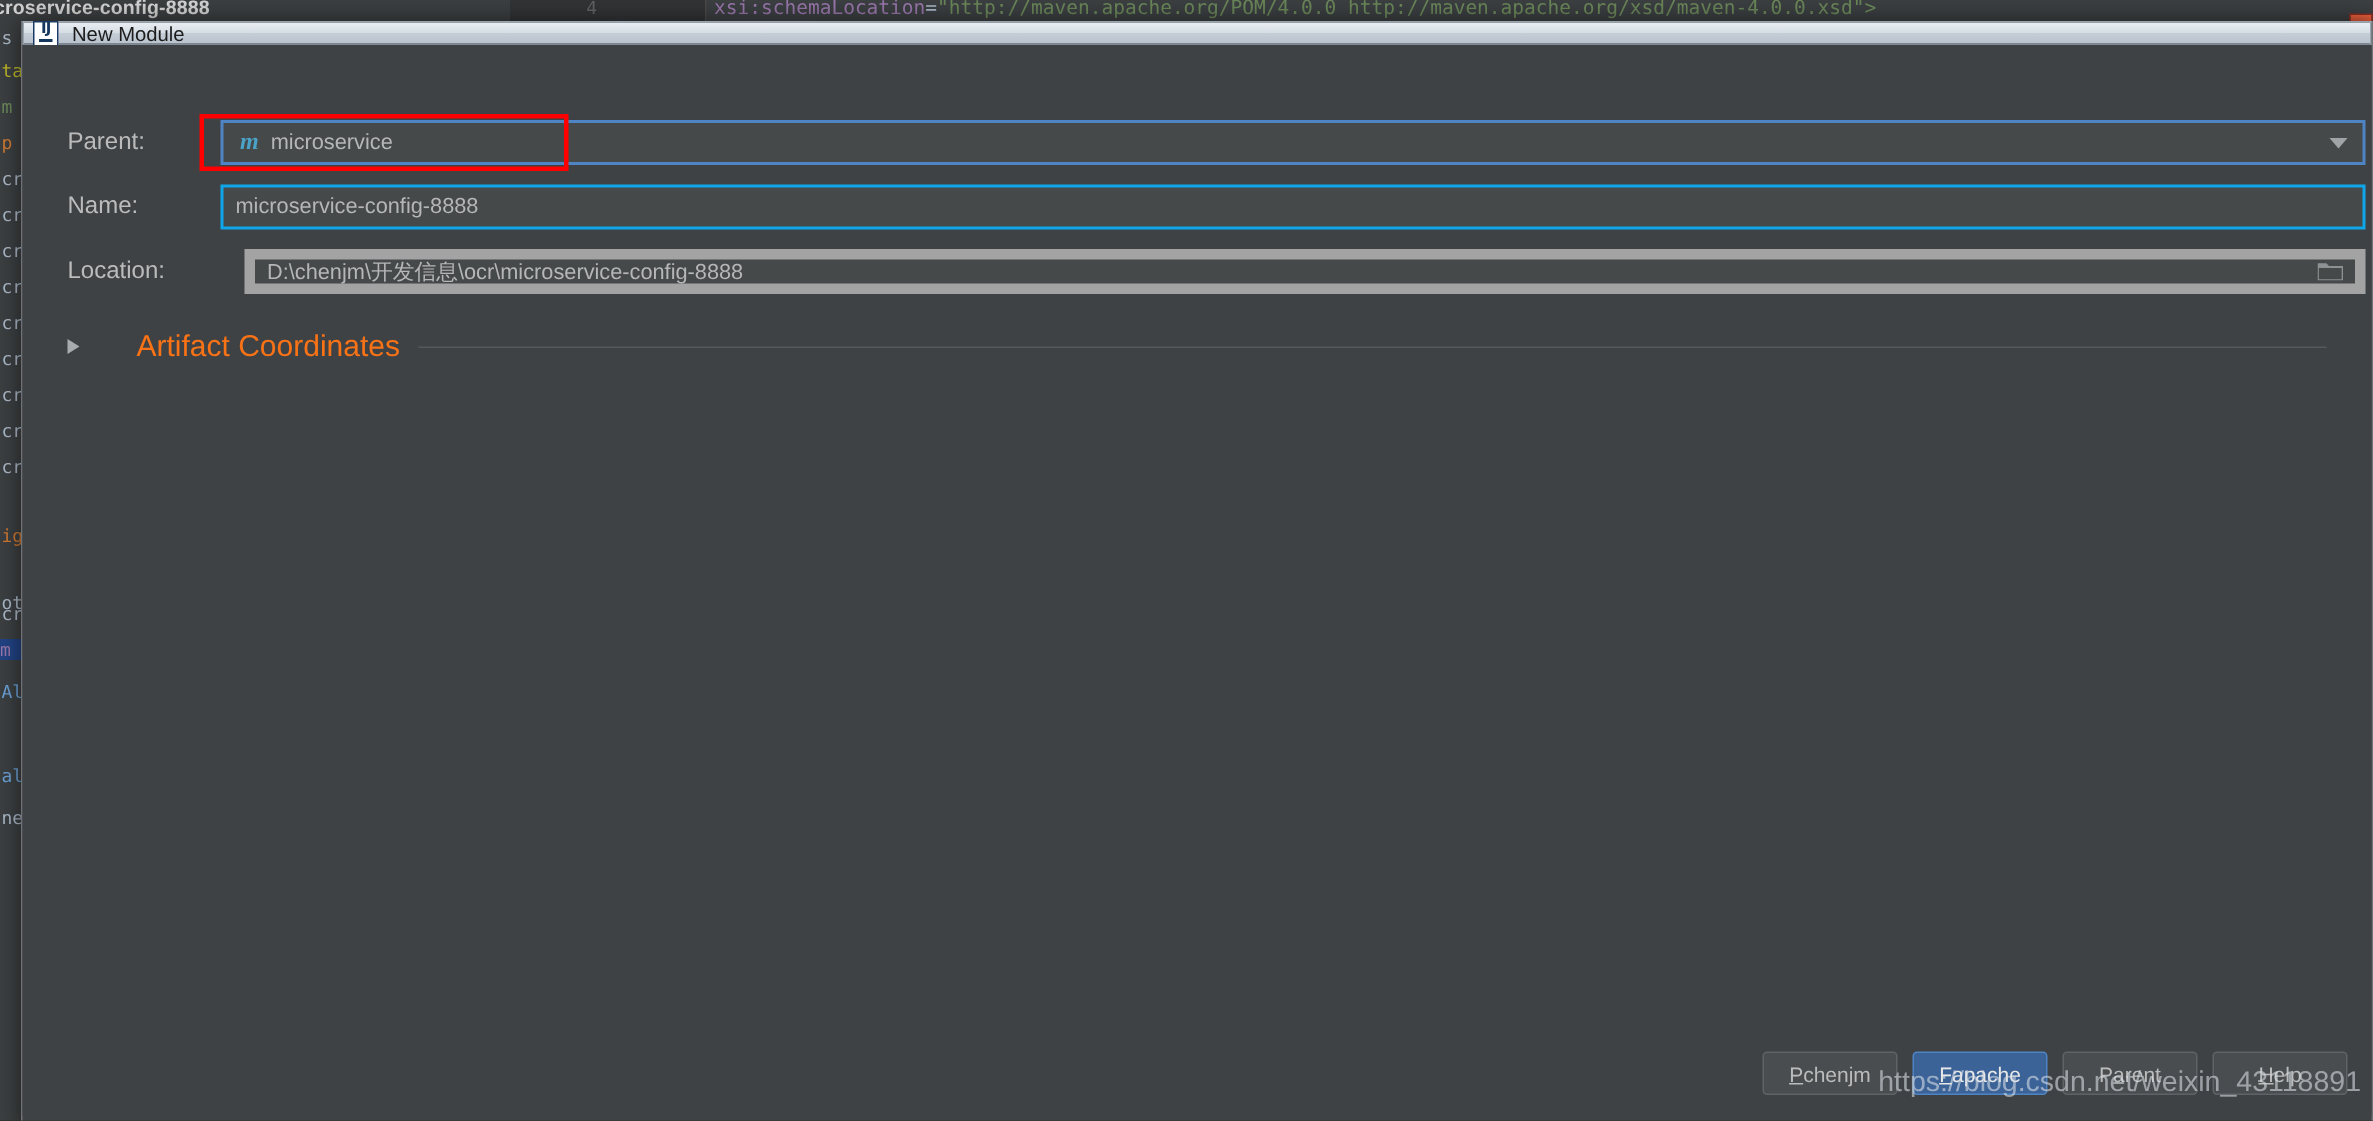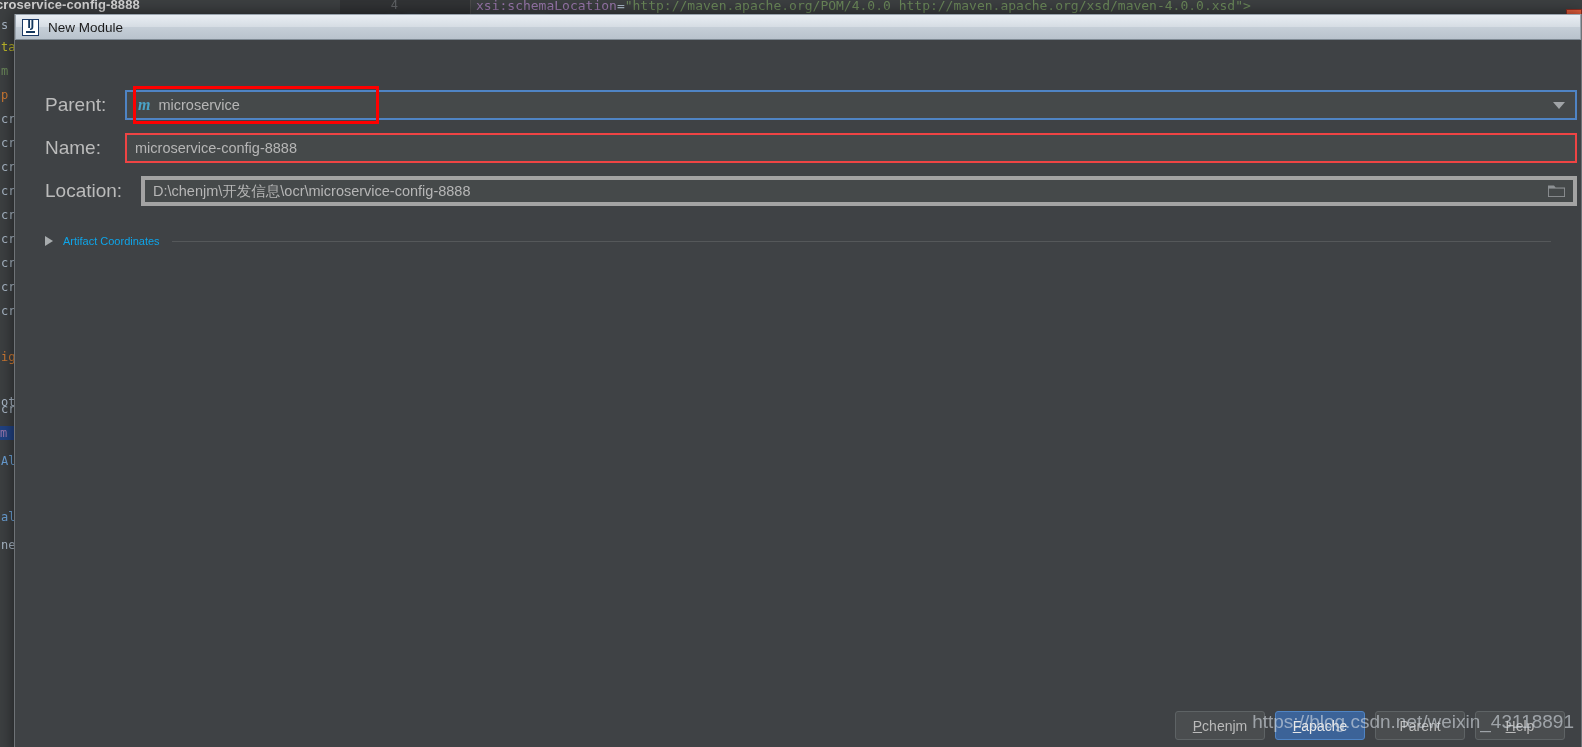--- a/index.html
+++ b/index.html
@@ -101,21 +101,21 @@
     width: 1568px;
     height: 740px;
     background: #3f4245;
     border: 1px solid #6e7276;
     border-top: none;
     box-sizing: border-box;
     box-shadow: 0 0 14px rgba(0,0,0,0.55);
   }
   .dialog-titlebar {
     position: relative;
-    height: 26px;
+    height: 16px;
     background: linear-gradient(to bottom, #e9eef3 0%, #d6dde4 48%, #c5ced7 52%, #b9c3cd 100%);
     border: 1px solid #9aa4ae;
     border-bottom: 1px solid #7f8a94;
     display: flex;
     align-items: center;
     padding-left: 6px;
     box-sizing: border-box;
   }
   .ij-icon {
     width: 17px; height: 17px;
@@ -164,24 +164,24 @@
     width: 100%;
     height: 30px;
     display: flex;
     align-items: center;
   }
   #row-parent   { top: 50px; }
   #row-name     { top: 93px; }
   #row-location { top: 136px; gap: 16px; }
 
   .field-label {
-    width: 110px;
+    width: 132px;
     padding-left: 30px;
     box-sizing: border-box;
-    font-size: 19px;
+    font-size: 16px;
     color: #bbbbbb;
     flex: 0 0 auto;
   }
 
   .field-box {
     position: relative;
     height: 30px;
     box-sizing: border-box;
     background: #45494a;
     display: flex;
@@ -190,24 +190,24 @@
     font-size: 14.5px;
     color: #b6b6b6;
     flex: 1 1 auto;
     margin-right: 4px;
   }
   .field-box.focused {
     border: 2px solid #4f84c4;
     background: #45494a;
   }
   .field-box.warn {
-    border: 2px solid #ef4444;
+    border: 2px solid #0ea5e9;
   }
   .field-box.plain {
-    border: 4px solid #a3a3a3;
+    border: 7px solid #a3a3a3;
   }
 
   .maven-m {
     font-family: "Liberation Serif", serif;
     font-style: italic;
     font-weight: bold;
     font-size: 16px;
     color: #4aa3c7;
     margin-right: 8px;
     margin-left: 3px;
@@ -255,23 +255,24 @@
   }
   .collapse-triangle {
     width: 0; height: 0;
     border-top: 5px solid transparent;
     border-bottom: 5px solid transparent;
     border-left: 8px solid #a8acae;
     margin-right: 10px;
     flex: 0 0 auto;
   }
   .section-title {
-    font-size: 11px;
-    color: #0ea5e9;
+    font-size: 20px;
+    color: #f97316;
     flex: 0 0 auto;
+    margin-left: 28px;
   }
   .section-rule {
     flex: 1 1 auto;
     height: 1px;
     background: #55585a;
     margin-left: 12px;
   }
 
   
   .button-bar {

